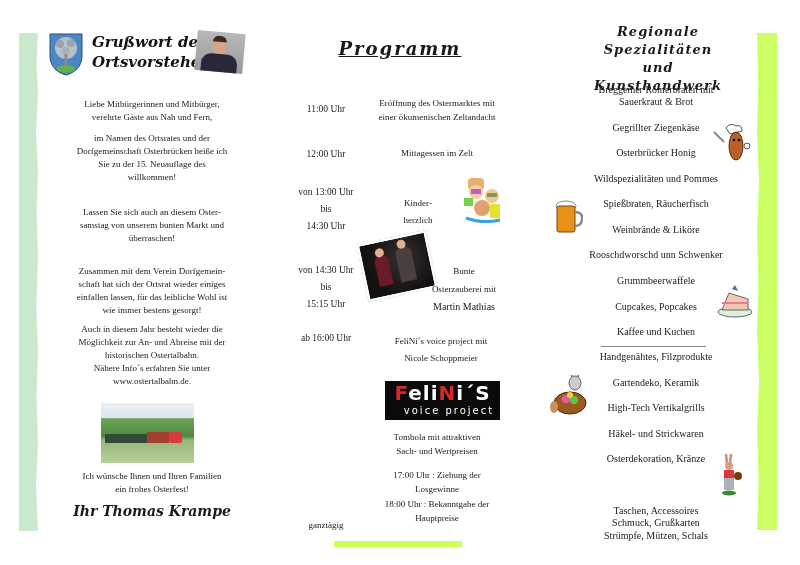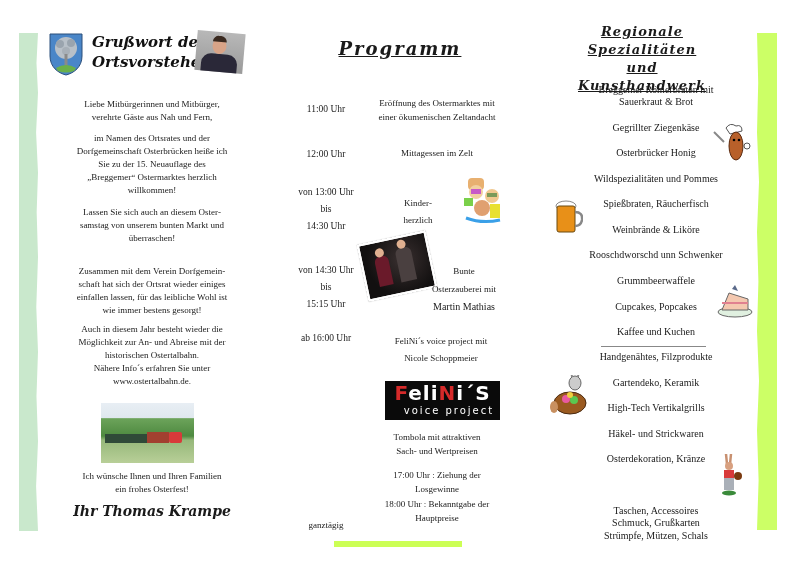--- a/index.html
+++ b/index.html
@@ -65,21 +65,21 @@
   .magician .h2 { position:absolute; left:37px; top:2px; width:9px; height:9px; background:#e0b090; border-radius:50%; }
   .logo {
     left: 385px; top: 381px; width: 115px; height: 39px; background: #0a0a0a;
     font-family: "DejaVu Sans", sans-serif; text-align: center; color: #ffffff;
   }
   .logo .l1 { font-size: 20px; line-height: 23px; font-weight: bold; letter-spacing: 1px; margin-top: 1px; }
   .logo .l2 { font-size: 10px; line-height: 12px; letter-spacing: 2px; margin-left: 13px; }
   .logo .red { color: #d62a2a; }
 
   
-  .spec-title { left: 572px; top: 23px; width: 140px; font-size: 13px; line-height: 18px; text-decoration: underline; letter-spacing: 1px; }
+  .spec-title { left: 588px; top: 23px; width: 140px; font-size: 13px; line-height: 18px; letter-spacing: 1px; }
   .spec-list { left: 570px; width: 172px; font-size: 10px; line-height: 12px; }
   .divider { position:absolute; height: 1px; background: #888; }
   .clip { position: absolute; }
 </style>
 </head>
 <body>
 
 <div class="abs bar-left"></div>
 <div class="abs bar-right"></div>
 <div class="abs bar-bottom"></div>
@@ -104,21 +104,20 @@
 </div>
 
 <div class="abs left-text c t9" style="top:98px;">
   <div>Liebe Mitbürgerinnen und Mitbürger,</div>
   <div>verehrte Gäste aus Nah und Fern,</div>
 </div>
 <div class="abs left-text c t9" style="top:132px;">
   <div>im Namen des Ortsrates und der</div>
   <div>Dorfgemeinschaft Osterbrücken heiße ich</div>
   <div>Sie zu der  15. Neuauflage des</div>
-  <div>„Breggemer“ Ostermarktes herzlich</div>
   <div>willkommen!</div>
 </div>
 <div class="abs left-text c t9" style="top:206px;">
   <div>Lassen Sie sich auch an diesem Oster-</div>
   <div>samstag von unserem bunten Markt und</div>
   <div>überraschen!</div>
 </div>
 <div class="abs left-text c t9" style="top:265px;">
   <div>Zusammen mit dem Verein Dorfgemein-</div>
   <div>schaft hat sich der Ortsrat wieder einiges</div>

